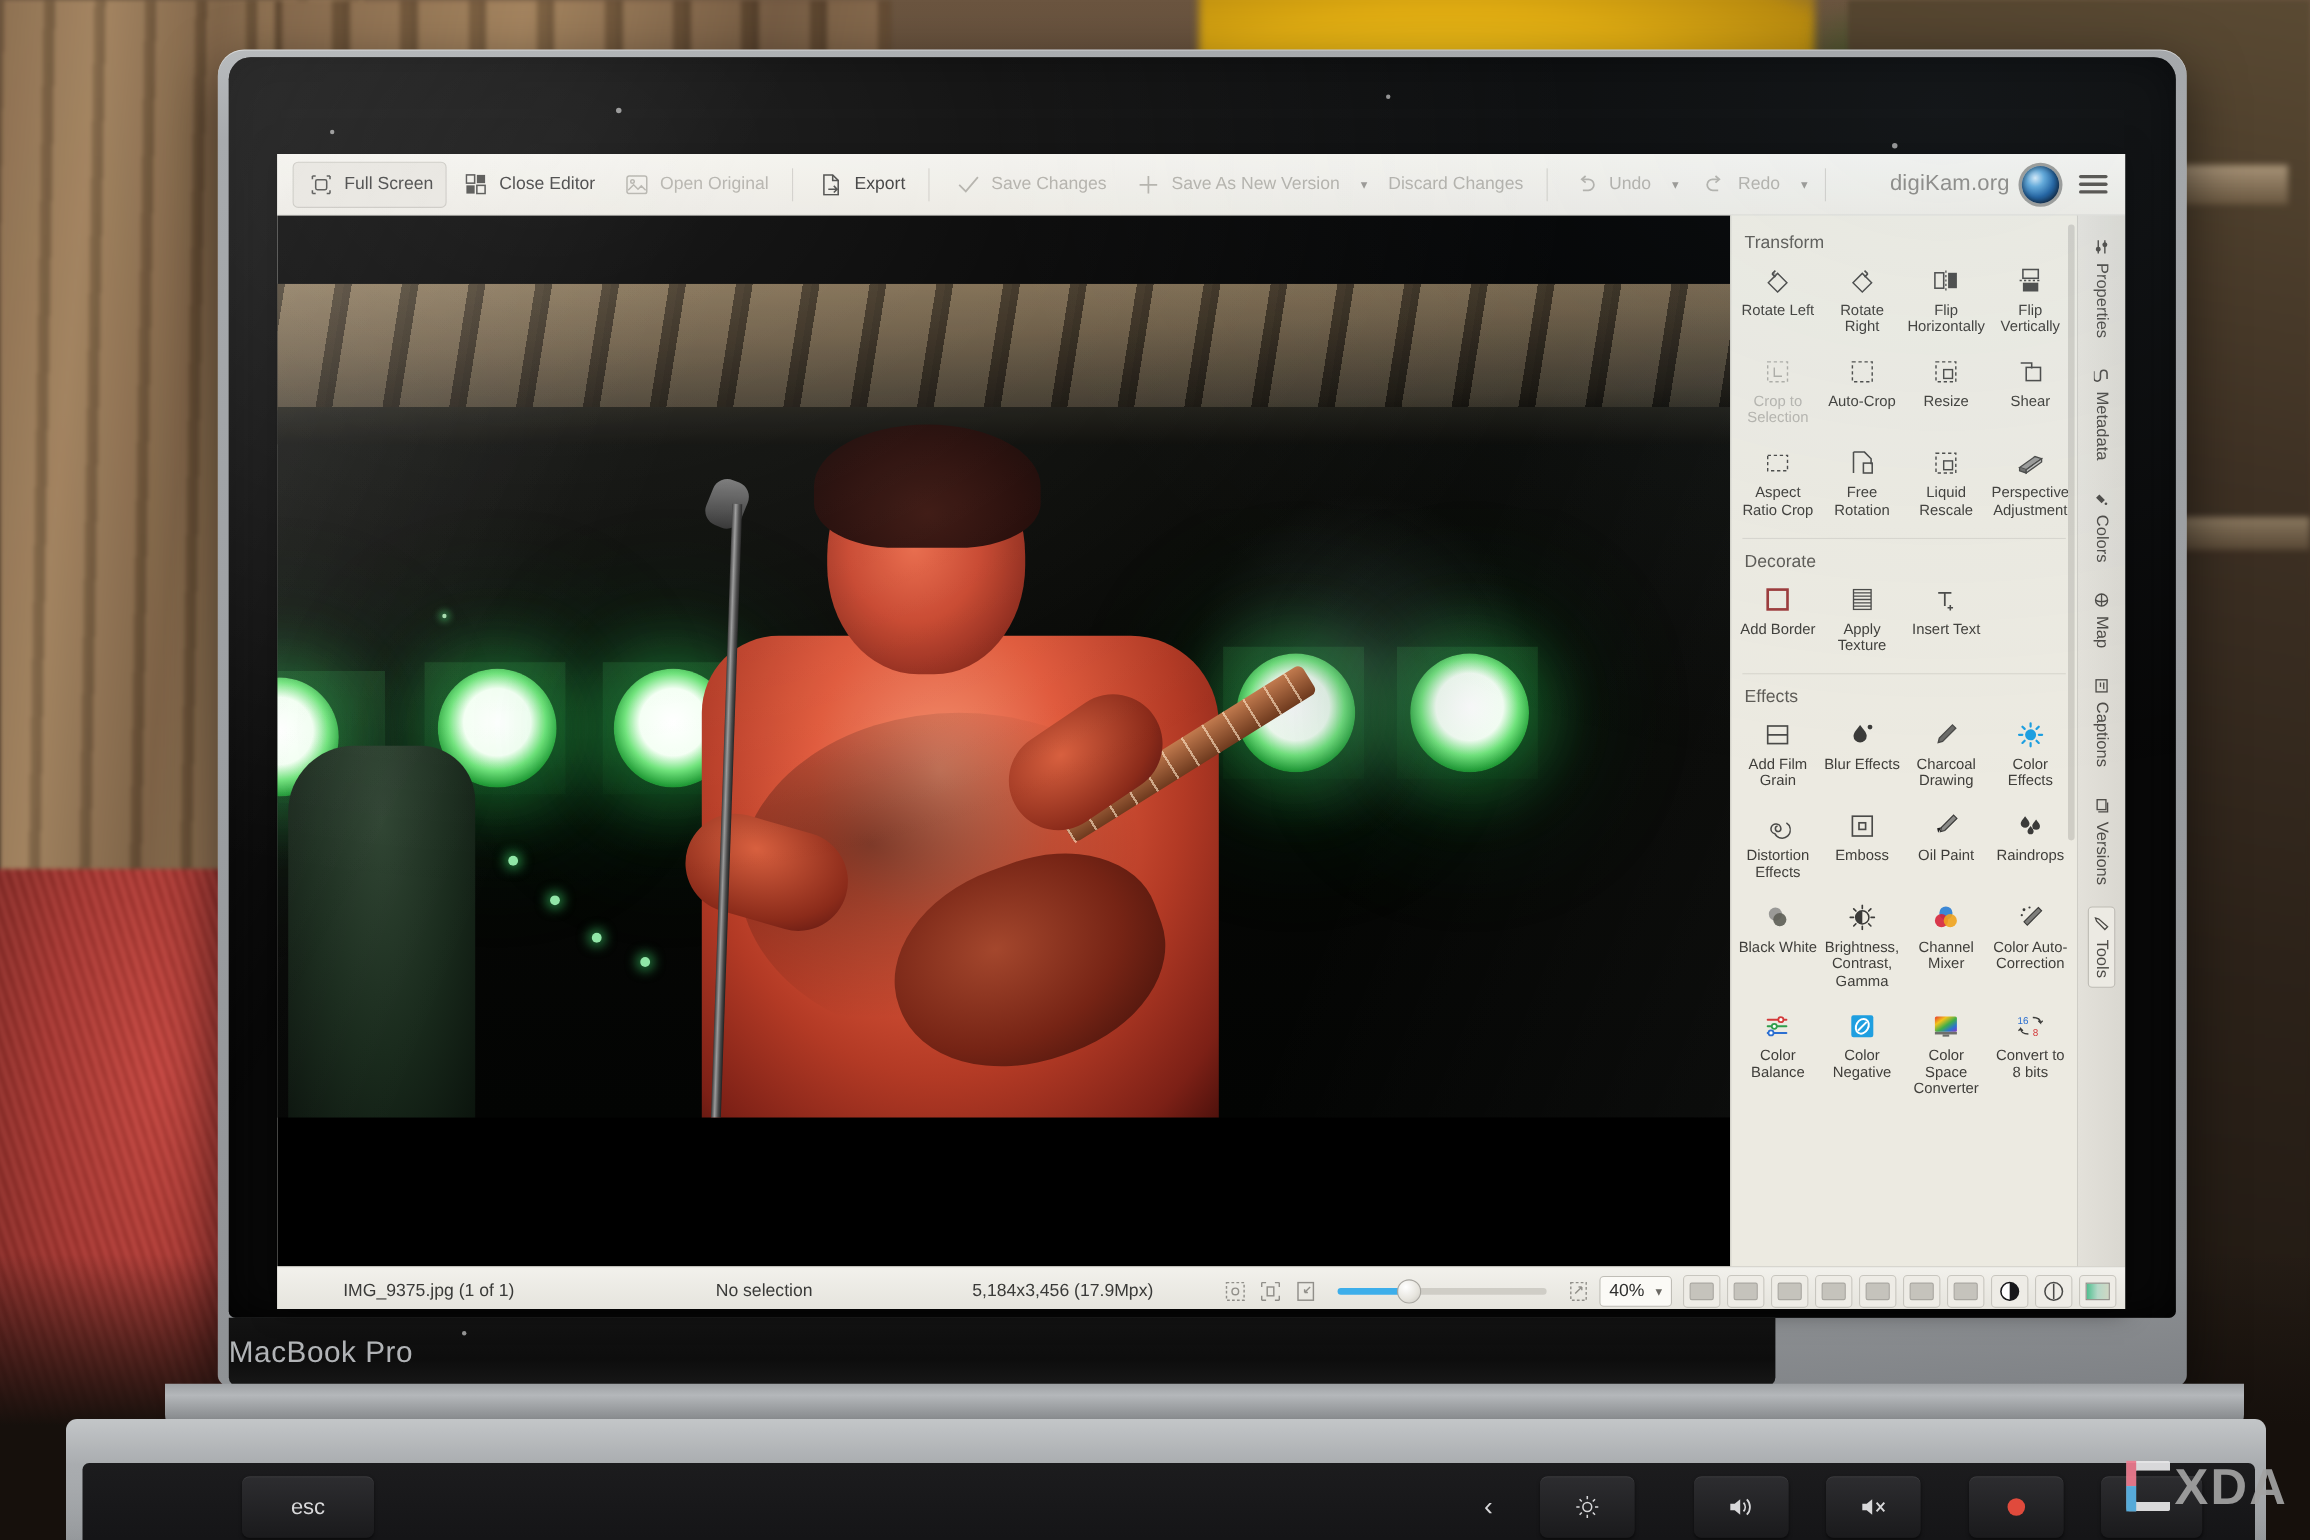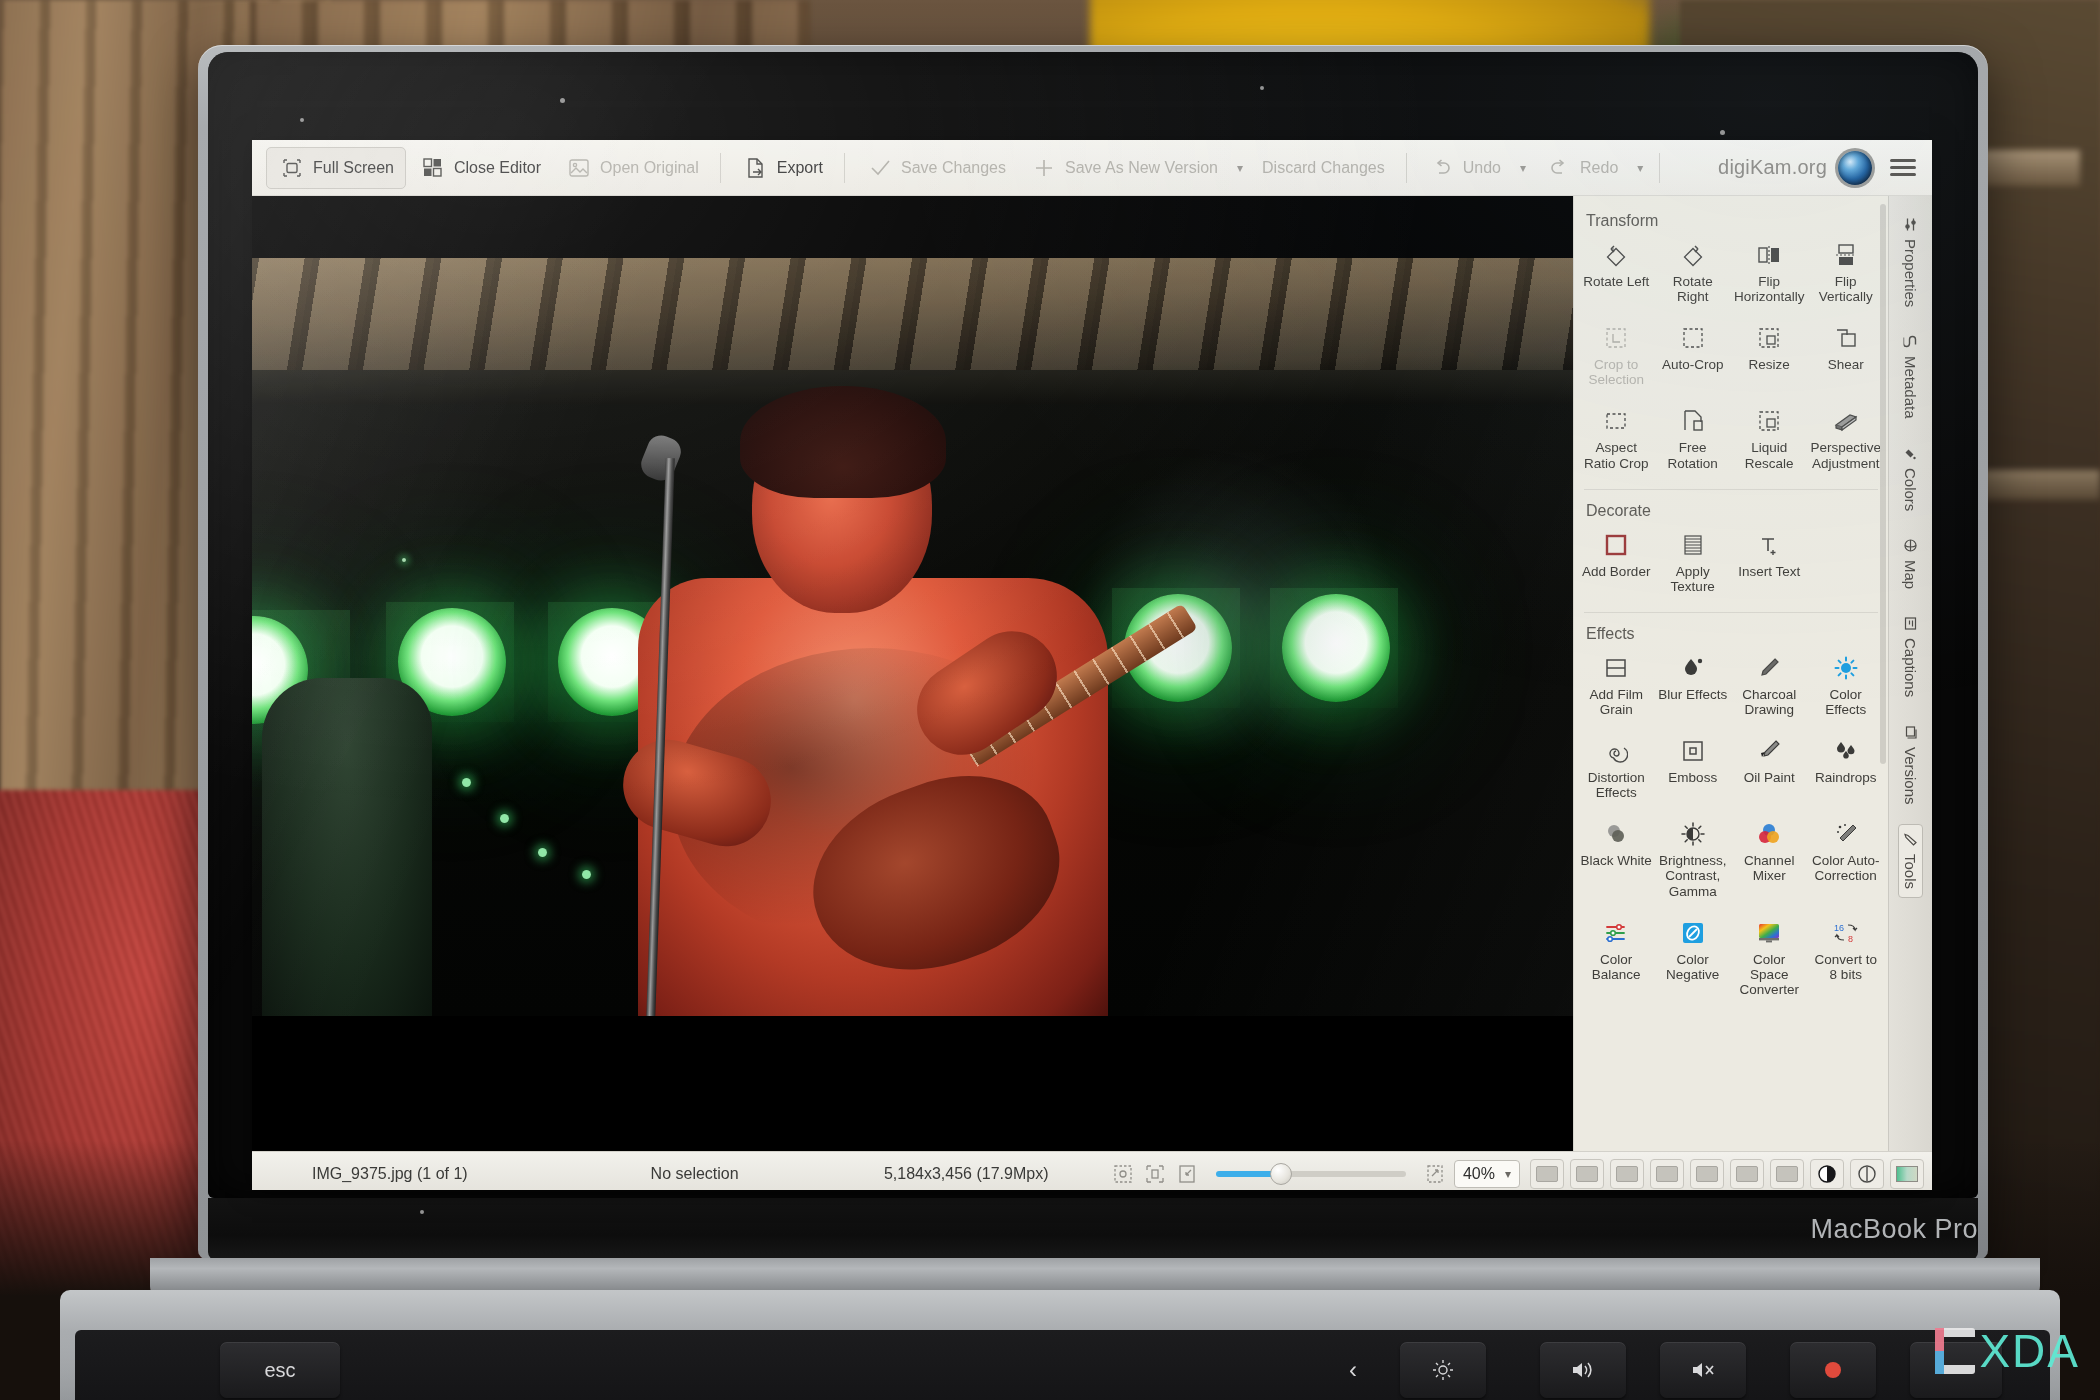--- a/index.html
+++ b/index.html
@@ -95,24 +95,24 @@
     border-radius: 20px 20px 6px 6px;
     background:
       linear-gradient(118deg, rgba(255,255,255,.085) 0%, rgba(255,255,255,0) 22%),
       radial-gradient(ellipse at 16% 8%, rgba(255,255,255,.10), rgba(255,255,255,0) 45%),
       radial-gradient(ellipse at 88% 4%, rgba(180,220,255,.07), rgba(255,255,255,0) 40%);
     pointer-events:none; z-index: 60;
   }
   .dust { position:absolute; border-radius:50%; background: rgba(255,255,255,.55); z-index: 61; pointer-events:none;}
 
   .bezel-bottom {
-    position:absolute; left: 208px; top: 1198px; width: 1770px; height: 62px;
+    position:absolute; left: 208px; top: 1198px; width: 1406px; height: 62px;
     background: linear-gradient(180deg, #131313 0%, #0d0d0d 60%, #171717 100%);
     border-radius: 0 0 8px 8px;
-    display:flex; align-items:center; justify-content:flex-end;
+    display:flex; align-items:center; justify-content:flex-start;
   }
   .mbp-label {
     color:#bfc2c5; font-size: 27px; letter-spacing: .5px; opacity:.92;
     font-family:"Liberation Sans", sans-serif;
   }
   .hinge {
     position:absolute; left: 150px; top: 1258px; width: 1890px; height: 42px;
     background: linear-gradient(180deg, #9ea1a4 0%, #b4b7ba 25%, #8d9093 70%, #6e7174 100%);
     border-radius: 0 0 14px 14px;
   }
@@ -366,21 +366,21 @@
     width: 40px; height: 46px;
     border: 9px solid #e9e9ea; border-right: none; border-radius: 3px;
     position:relative;
   }
   .xda-br::before {
     content:""; position:absolute; left:-9px; top:-9px; width:9px; height: 23px; background:#f07c90;
   }
   .xda-br::after {
     content:""; position:absolute; left:-9px; top:14px; width:9px; height: 23px; background:#5bb6e8;
   }
-  .xda-text { font-size: 46px; color:#5eead4; letter-spacing: 2px; font-weight: 400; }
+  .xda-text { font-size: 46px; color:#a3a3a3; letter-spacing: 2px; font-weight: 700; }
 </style>
 </head>
 <body>
 
 <div id="scene">
   <div class="room"></div>
   <div class="room-wood-l"></div>
   <div class="room-door"></div>
   <div class="room-yellow"></div>
   <div class="room-green"></div>

